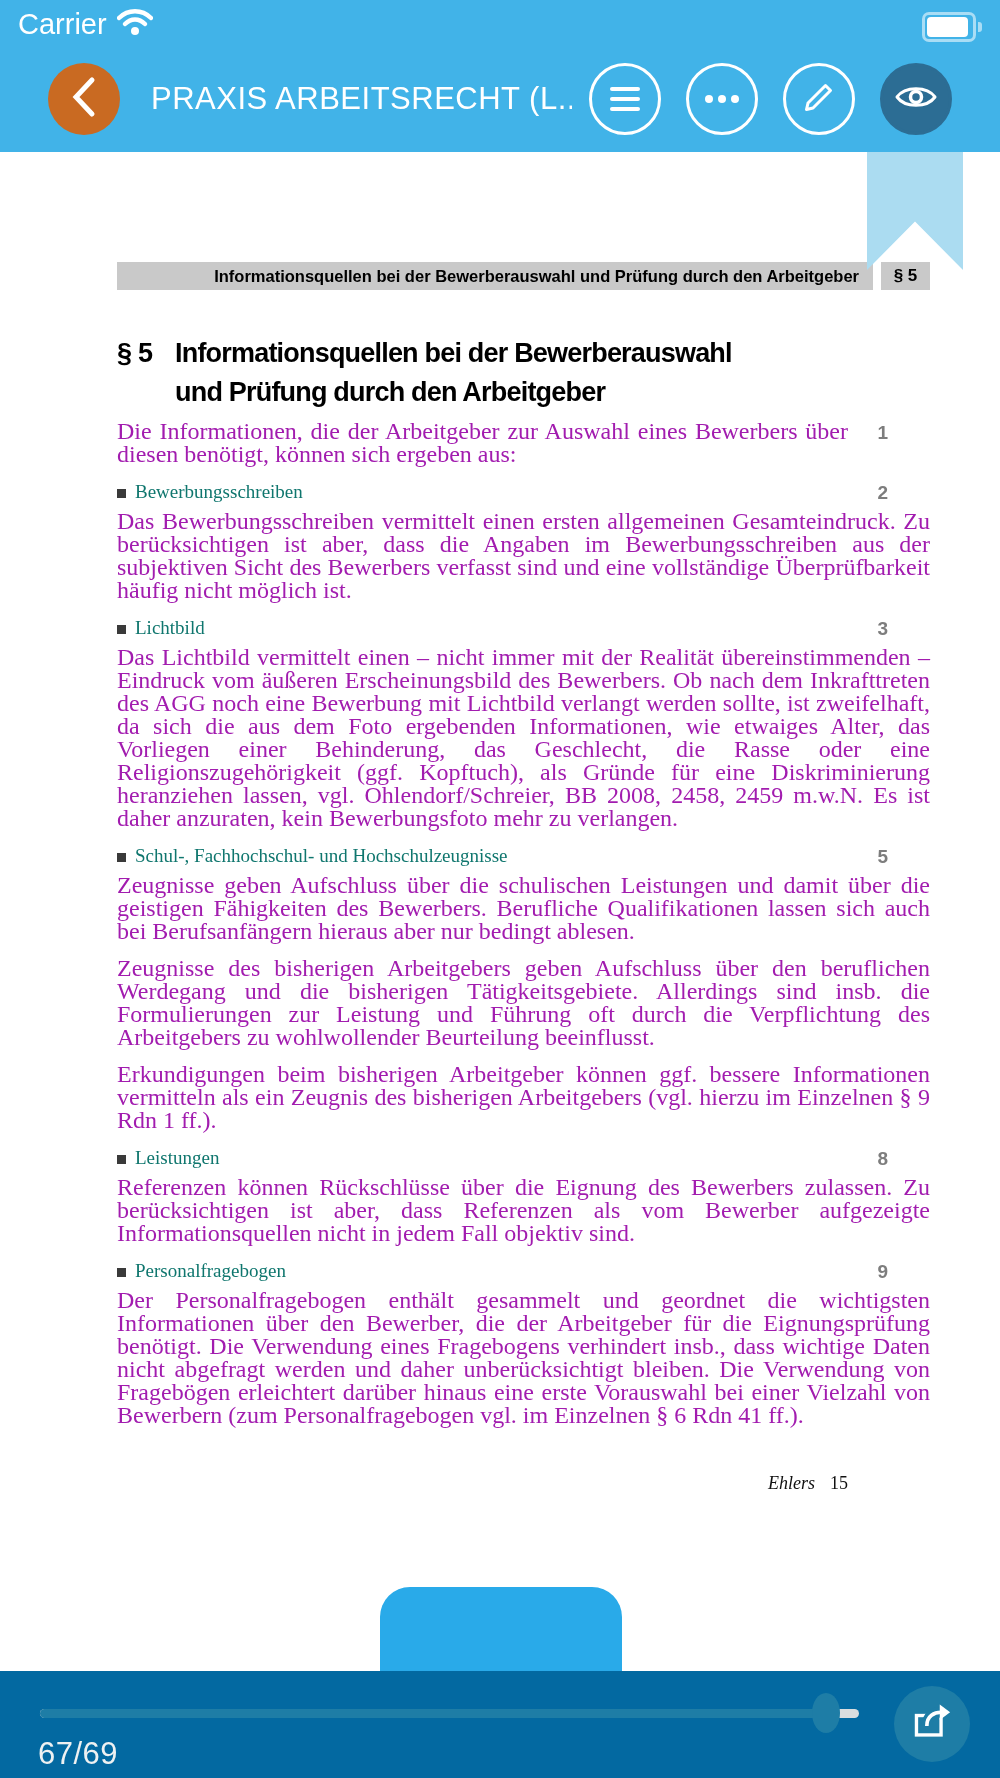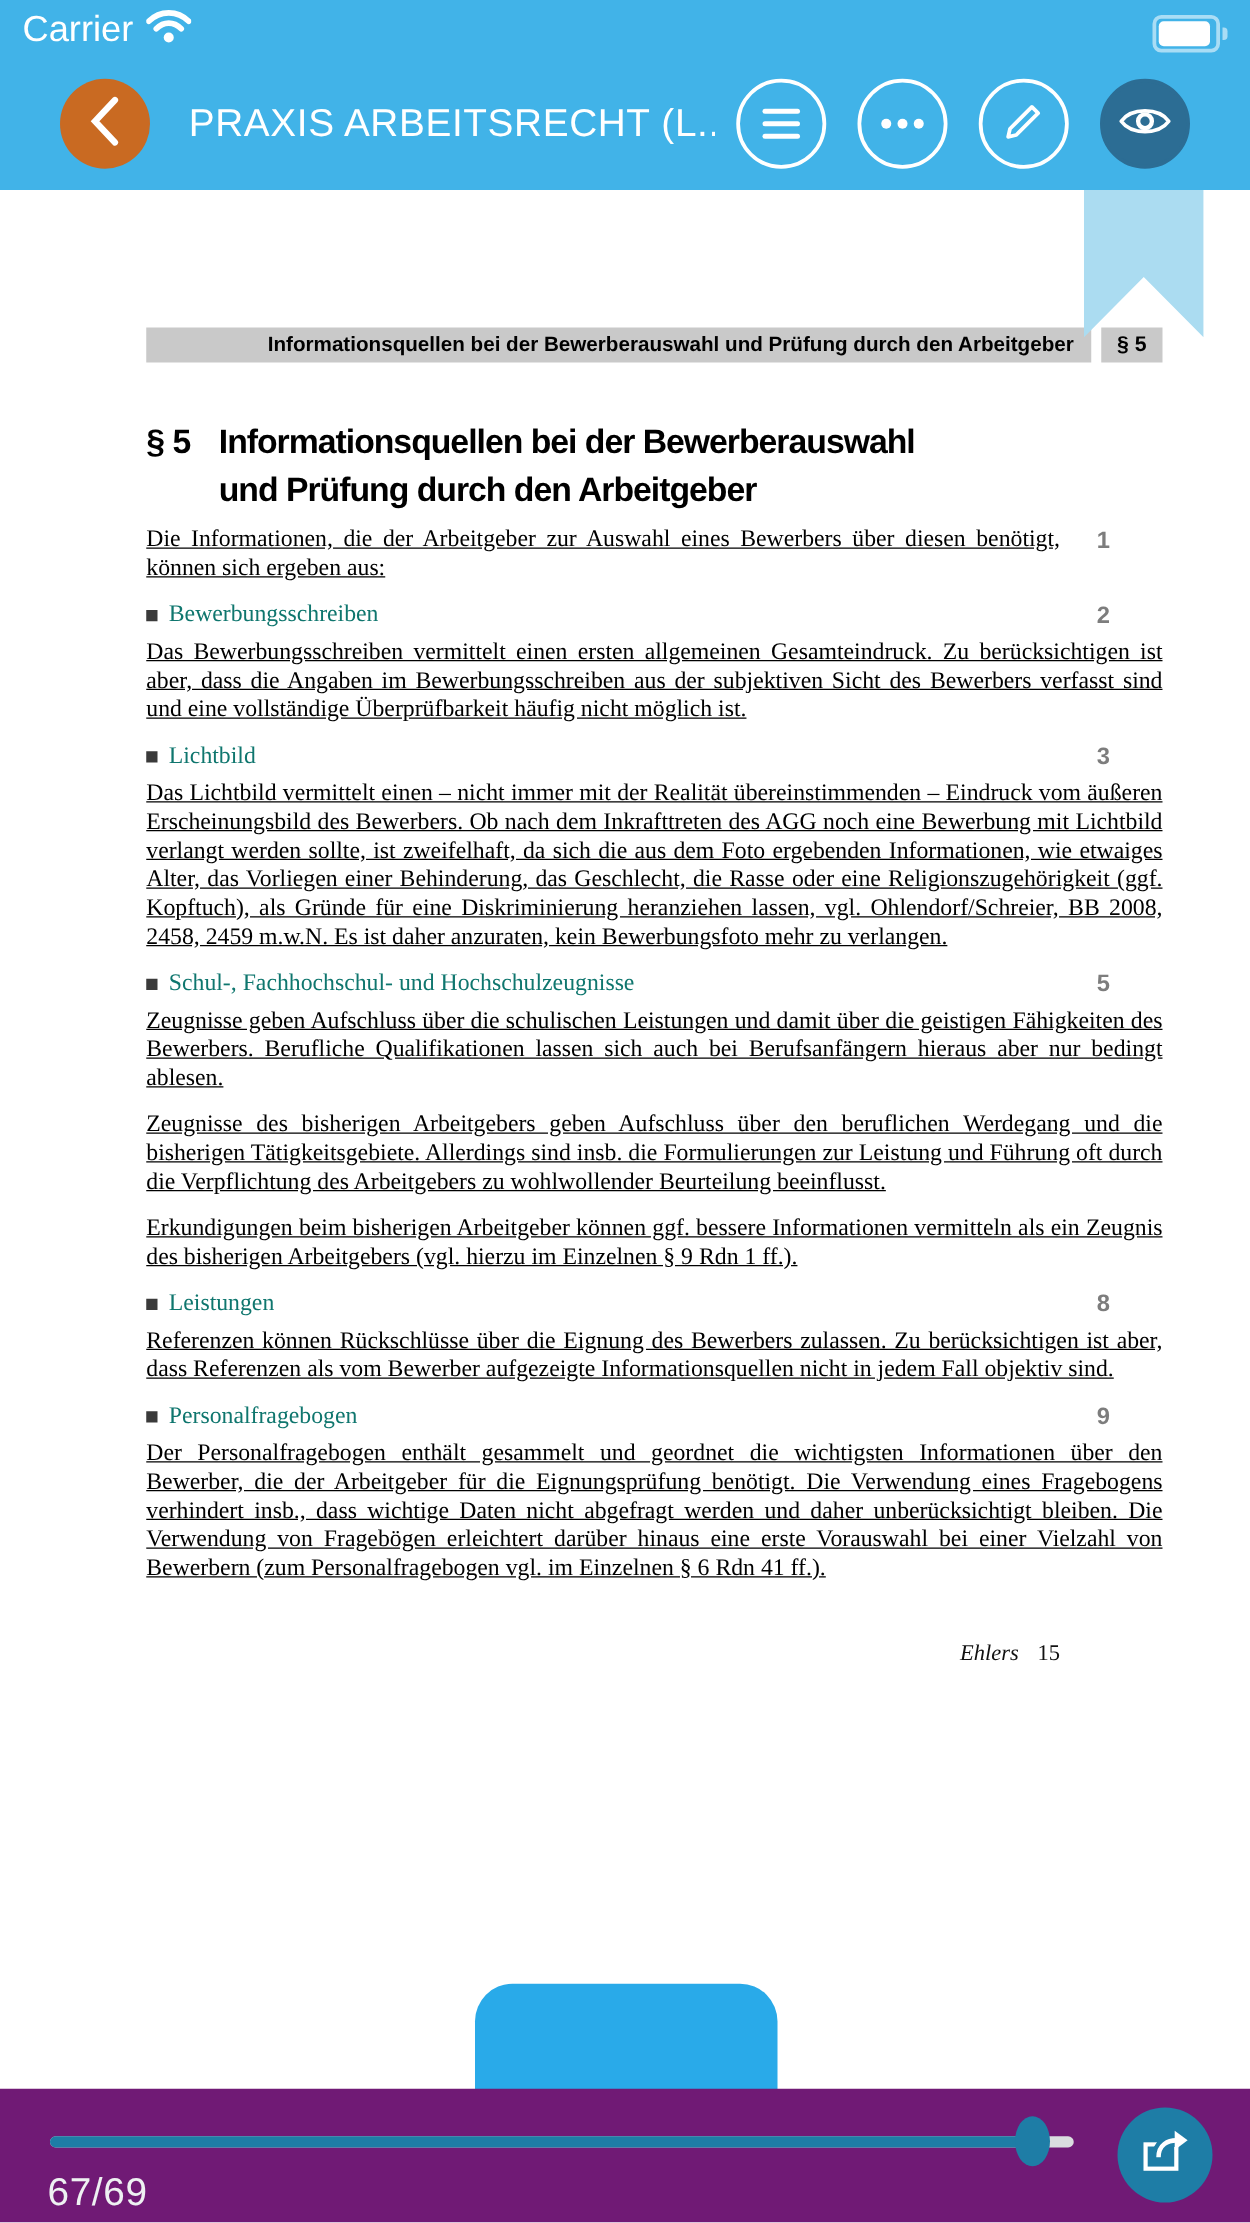--- a/index.html
+++ b/index.html
@@ -45,36 +45,36 @@
   .doc-title{margin-top:44px;display:flex;width:771px;
              font-weight:bold;font-size:27px;line-height:39px;letter-spacing:-.8px;color:#000;}
   .doc-title .tnum{flex:0 0 58px;}
   .doc-title .ttext{max-width:572px;}
 
   .row{display:flex;width:771px;}
   .main-col{width:731px;}
   .marg-col{width:40px;text-align:right;font-weight:bold;font-size:19px;color:#7d7d7d;
             font-family:"Liberation Sans",sans-serif;line-height:23px;padding-top:1px;}
 
-  .body-text{font-family:"Liberation Serif",serif;font-size:19px;line-height:23px;
-             text-align:justify;margin:0;hyphens:auto;color:#000000;text-decoration:underline;}
+  .body-text{font-family:"Liberation Serif",serif;font-size:24px;line-height:23px;
+             text-align:justify;margin:0;hyphens:auto;color:#a21caf;}
   .intro-row{margin-top:8px;}
   .doc-section{margin-top:14px;}
   .sec-head{font-family:"Liberation Serif",serif;font-weight:normal;font-size:19px;line-height:23px;margin:0;color:#0f766e;}
   .bullet{display:inline-block;width:9px;height:9px;background:#3a3a3a;margin-right:9px;}
   .doc-section .body-text{margin-top:6px;}
 
   .pagefooter{width:731px;margin-top:46px;display:flex;justify-content:flex-end;align-items:flex-start;gap:15px;
               font-family:"Liberation Serif",serif;font-size:18px;color:#111;}
   .pagefooter .author{font-style:italic;}
 
   
   .pulltab{position:absolute;left:380px;top:1587px;width:242px;height:100px;background:#29aae9;
            border-radius:30px 30px 0 0;z-index:6;cursor:pointer;}
-  .bottombar{position:absolute;left:0;bottom:0;width:1000px;height:107px;background:#701a75;z-index:7;}
+  .bottombar{position:absolute;left:0;bottom:0;width:1000px;height:107px;background:#0369a1;z-index:7;}
   .track{position:absolute;left:40px;top:38px;width:819px;height:9px;border-radius:5px;background:#dadddf;cursor:pointer;}
   .track-fill{position:absolute;left:0;top:0;height:9px;border-radius:5px;background:#1e7da6;width:96%;}
   .thumb{position:absolute;top:-16px;width:28px;height:40px;border-radius:14px/20px;background:#1e7da6;
          margin-left:-14px;cursor:grab;}
   .pageind{position:absolute;left:38px;bottom:6px;font-size:31px;font-weight:300;color:#eef1f2;letter-spacing:.5px;}
   .sharebtn{position:absolute;right:30px;top:15px;width:76px;height:76px;border-radius:50%;background:#1e7da6;
             display:flex;align-items:center;justify-content:center;cursor:pointer;}
 </style>
 </head>
 <body>

